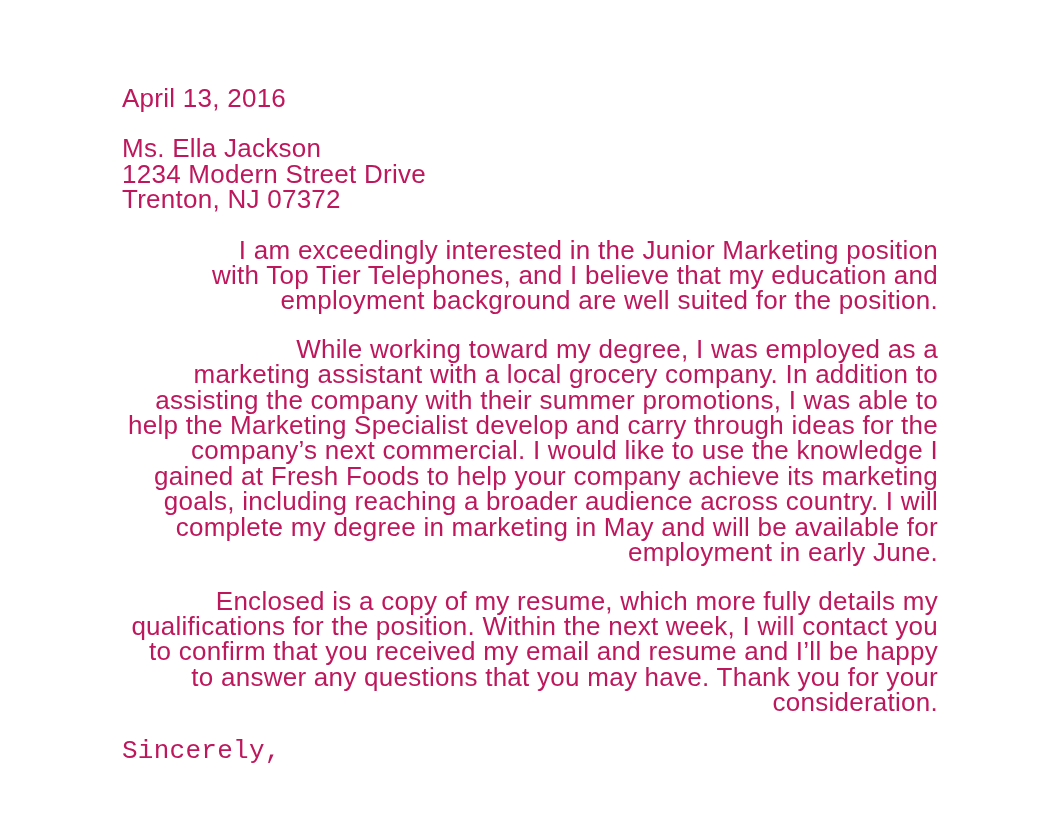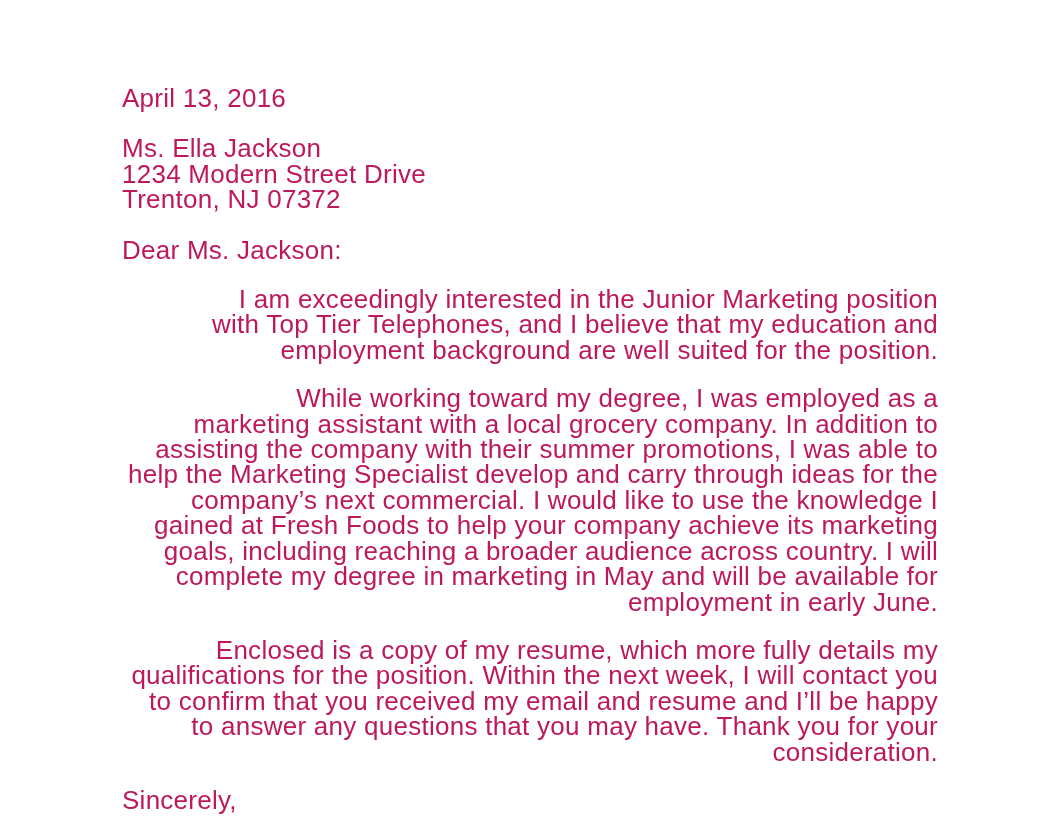--- a/index.html
+++ b/index.html
@@ -48,40 +48,40 @@
   .salutation {
     margin: 0 0 24px 0;
   }
   .body-par {
     margin: 0 0 23px 0;
     text-indent: 63px;
     text-align: right;
   }
   .closing {
     margin: 10px 0 29px 0;
+    font-family: Liberation Mono, monospace;
   }
   .signature {
     margin: 0;
   }
 </style>
 </head>
 <body>
 
 <div class="page">
   <div class="letter">
 
     <div class="block date-block">April 13, 2016</div>
 
     <div class="block address-block">
       <span class="address-line">Ms. Ella Jackson</span>
       <span class="address-line">1234 Modern Street Drive</span>
       <span class="address-line">Trenton, NJ 07372</span>
     </div>
 
-    <div class="block salutation">Dear Ms. Jackson:</div>
 
     <p class="block body-par">I am exceedingly interested in the Junior Marketing position with Top Tier Telephones, and I believe that my education and employment background are well suited for the position.</p>
 
     <p class="block body-par">While working toward my degree, I was employed as a marketing assistant with a local grocery company. In addition to assisting the company with their summer promotions, I was able to help the Marketing Specialist develop and carry through ideas for the company’s next commercial. I would like to use the knowledge I gained at Fresh Foods to help your company achieve its marketing goals, including reaching a broader audience across country. I will complete my degree in marketing in May and will be available for employment in early June.</p>
 
     <p class="block body-par">Enclosed is a copy of my resume, which more fully details my qualifications for the position. Within the next week, I will contact you to confirm that you received my email and resume and I’ll be happy to answer any questions that you may have. Thank you for your consideration.</p>
 
     <div class="block closing">Sincerely,</div>
 
 

